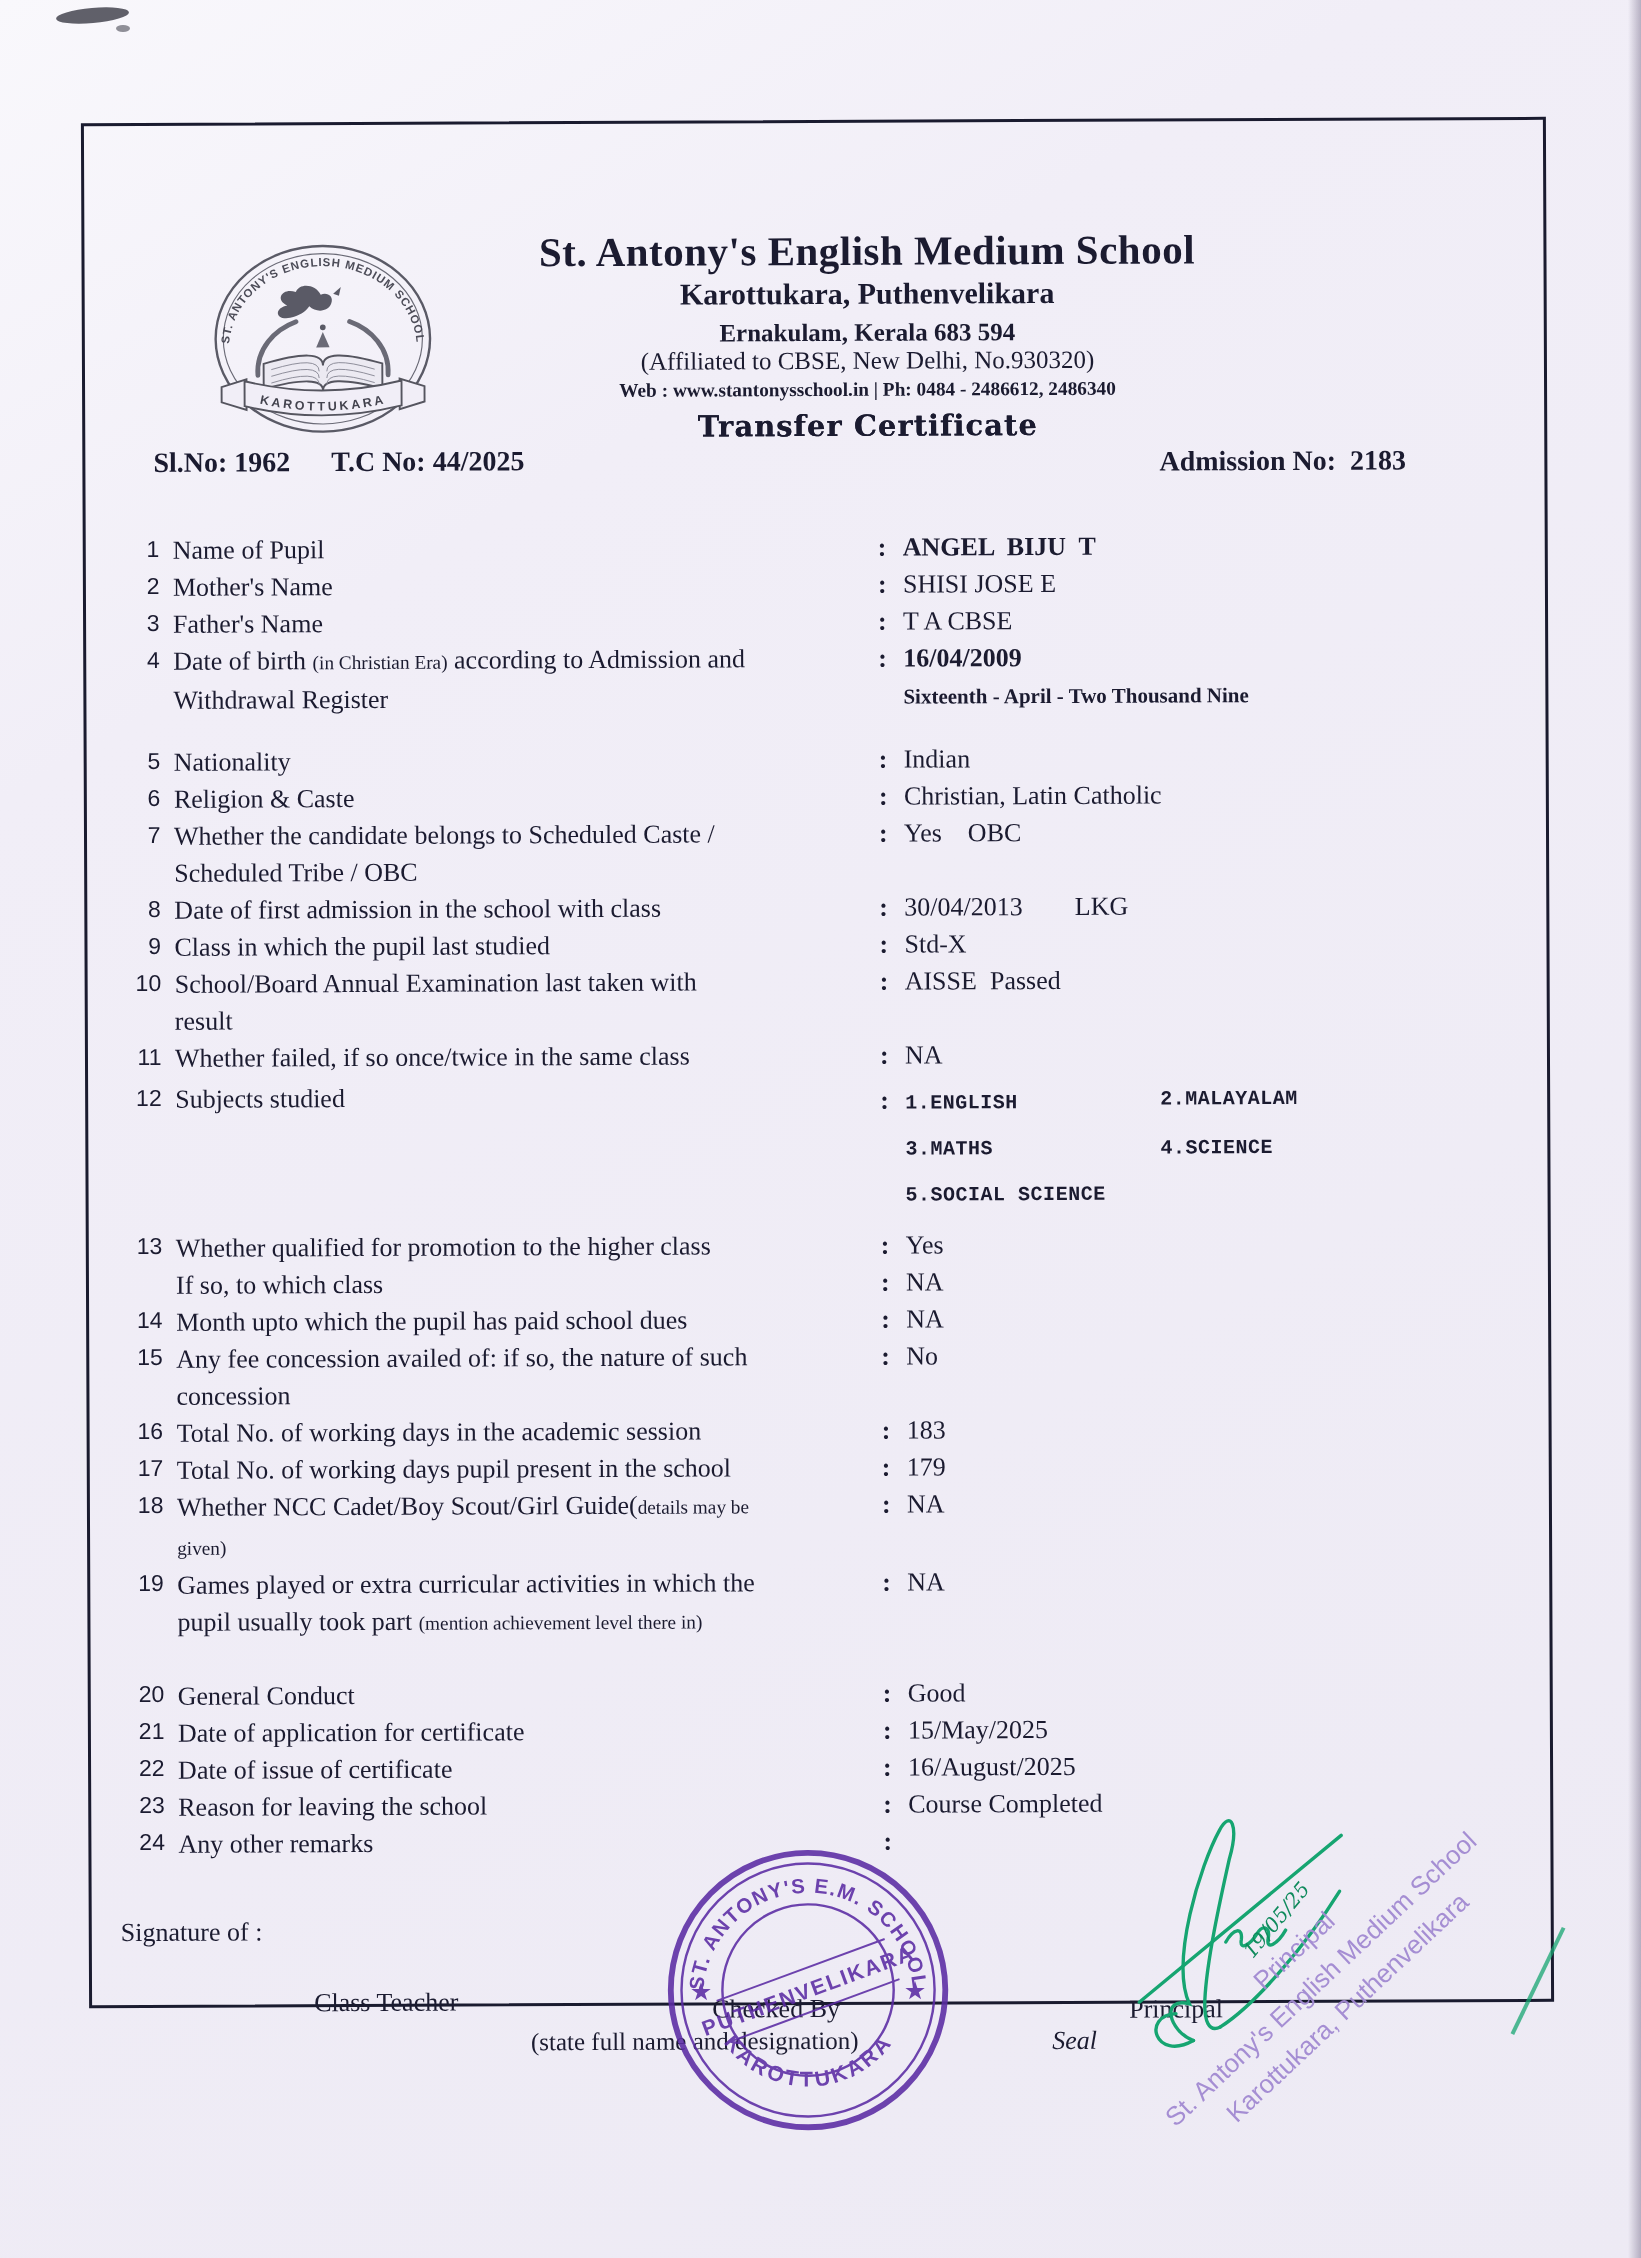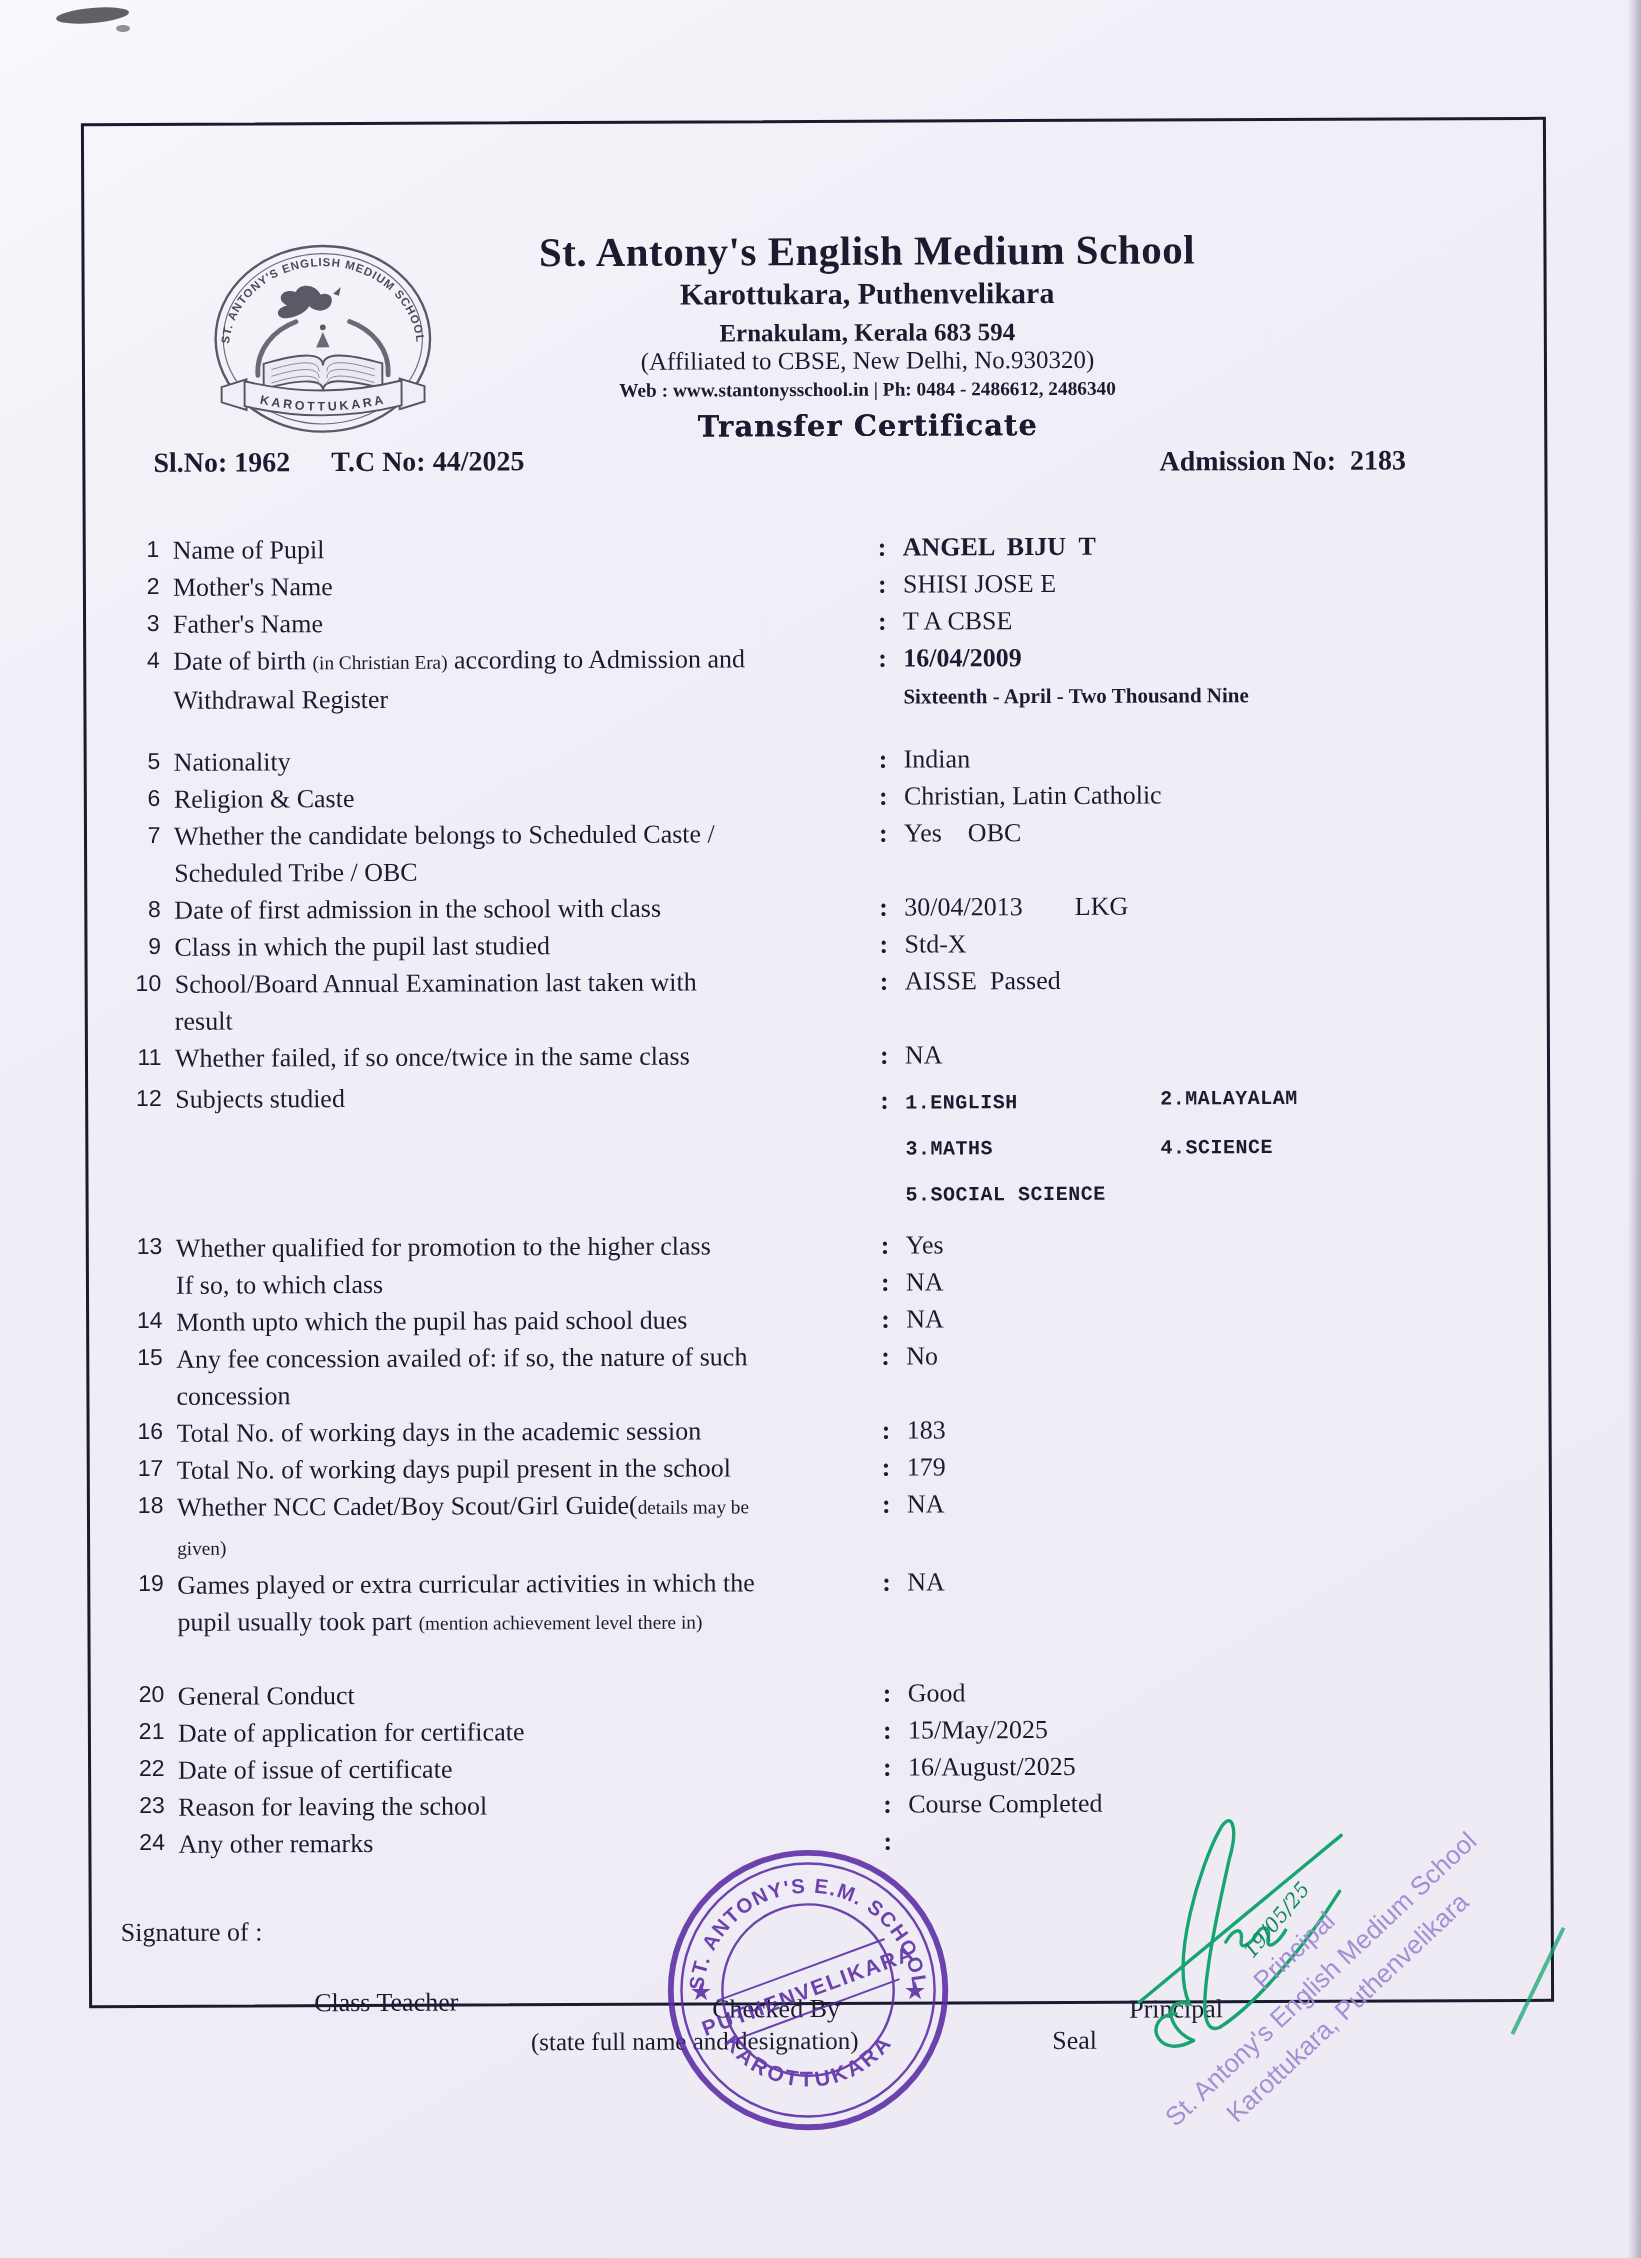--- a/index.html
+++ b/index.html
@@ -51,21 +51,21 @@
   .mono .vline{line-height:46px;font-family:"Liberation Mono","DejaVu Sans Mono",monospace;
     font-size:20px;font-weight:700;letter-spacing:0.5px;}
   .mono .colon{font-family:"Liberation Serif",serif;font-size:26px;}
 
   
   .fabs{position:absolute;font-size:26px;}
   .f-sig{left:29px;top:1792px;}
   .f-ct{left:222px;top:1863px;}
   .f-cb{left:620px;top:1871px;}
   .f-note{left:390px;top:1904px;width:425px;text-align:center;font-size:25px;}
-  .f-seal{left:960px;top:1904px;}
+  .f-seal{left:960px;top:1904px;font-style:italic;}
   .f-pr{left:1037px;top:1873px;}
   .round-stamp{position:absolute;left:570px;top:1721px;width:292px;height:292px;opacity:.88;}
   .psig{position:absolute;left:1020px;top:1676px;width:255px;height:276px;}
   .pstamp{position:absolute;left:927px;top:1800px;width:604px;transform:rotate(-43deg);
     color:#a28ad2;font-family:"Liberation Sans",sans-serif;font-size:26px;line-height:39px;
     text-align:center;opacity:.95;}
   .stray{position:absolute;left:1444px;top:1802px;width:3.9px;height:118px;background:#17a571;
     transform:rotate(26deg);opacity:.75;}
 </style>
 </head>

